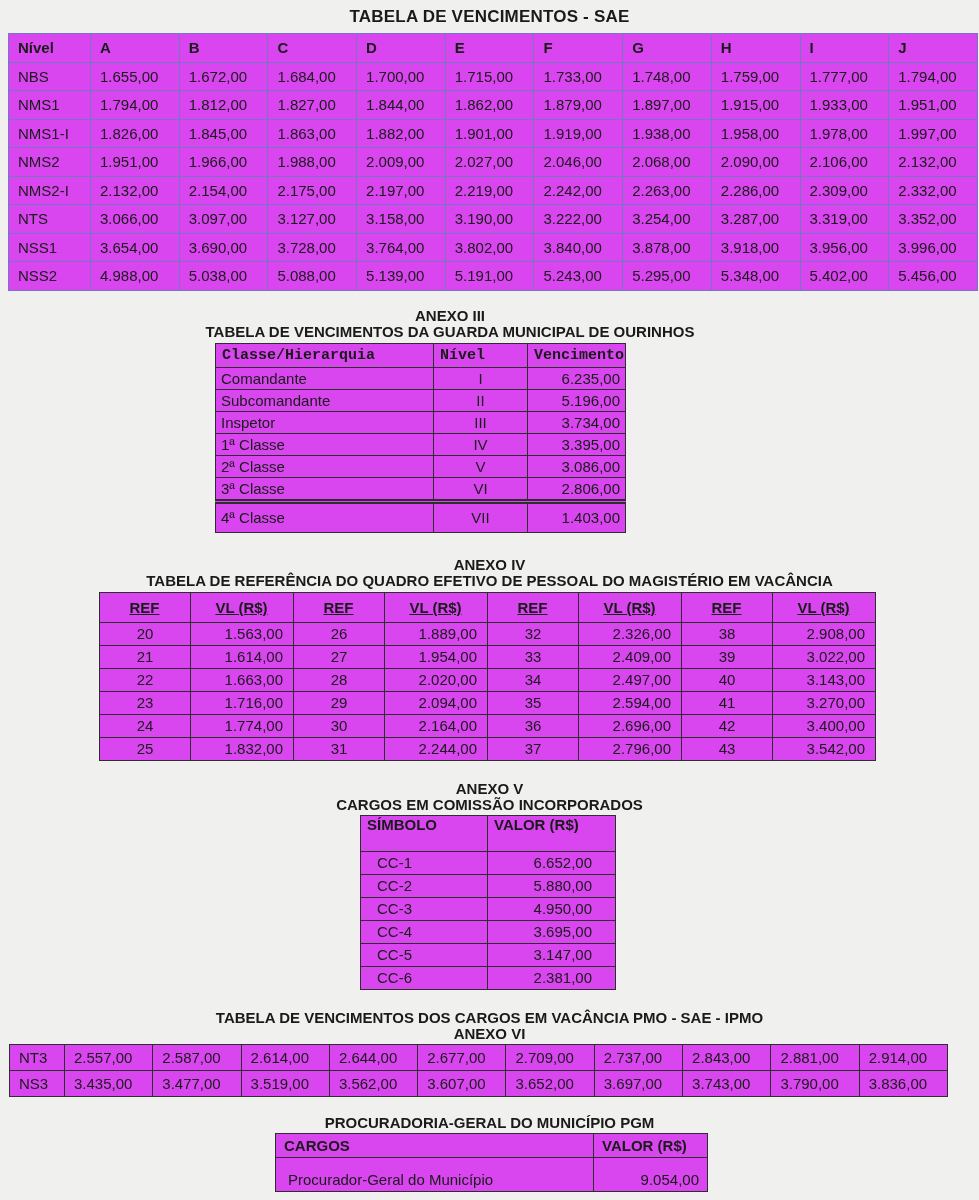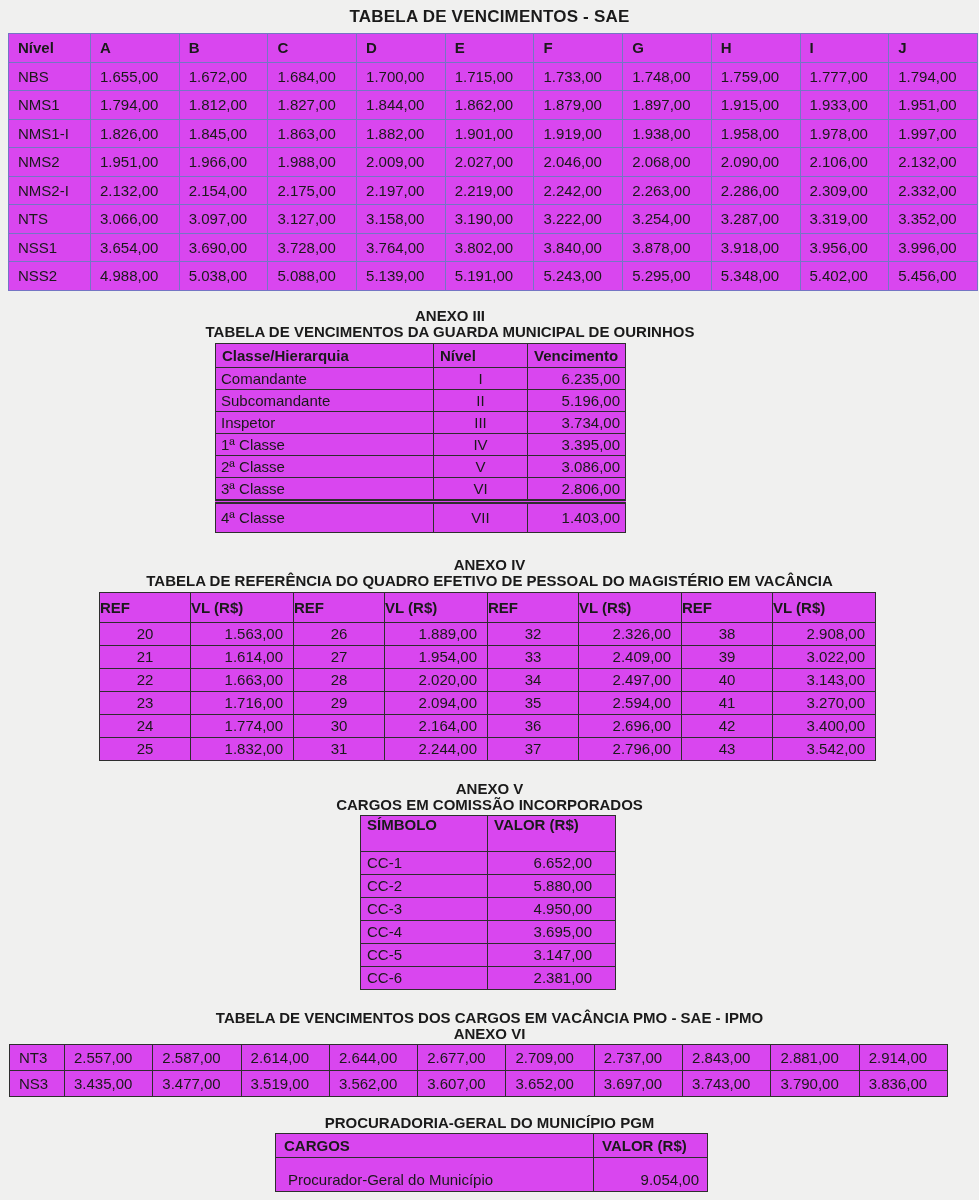--- a/index.html
+++ b/index.html
@@ -36,38 +36,38 @@
   .dark th,.dark td{border:1.5px solid var(--table-border,#2e2e2e);font-size:15px;}
   .dark th{font-weight:bold;text-align:left;padding-left:6px;}
 
   .section{margin:0;}
   .sec-title{text-align:center;font-weight:bold;font-size:15px;line-height:16px;}
 
   
   .s3-titles{width:900px;}
   .t3{margin:3px 0 0 215px;width:410px;}
   .t3 td{height:19px;}
-  .t3 th{height:21px;}
+  .t3 th{height:21px;font-family:Liberation Mono, monospace;}
   .t3 td:nth-child(1){text-align:left;padding-left:5px;}
   .t3 td:nth-child(2){text-align:center;}
   .t3 td:nth-child(3){text-align:right;padding-right:5px;}
   .t3 tbody tr:last-child td{border-top:5px double var(--table-border,#2e2e2e);height:26px;}
 
   
   .t4{margin:3px 0 0 99px;width:777px;}
-  .t4 th{height:27px;text-align:left;padding-left:0;}
+  .t4 th{height:27px;text-align:center;padding-left:0;text-decoration:underline;}
   .t4 td{height:20px;}
   .t4 td:nth-child(odd){text-align:center;}
   .t4 td:nth-child(even){text-align:right;padding-right:10px;}
 
   
   .t5{margin:2px 0 0 360px;width:255px;}
   .t5 th{height:34px;vertical-align:top;padding-top:0;}
   .t5 td{height:20px;}
-  .t5 td:nth-child(1){text-align:left;padding-left:6px;}
+  .t5 td:nth-child(1){text-align:left;padding-left:16px;}
   .t5 td:nth-child(2){text-align:right;padding-right:23px;}
 
   
   .t6{margin:2px 0 0 9px;width:938px;}
   .t6 td{height:23px;text-align:left;padding-left:9px;}
 
   
   .t7{margin:2px 0 0 275px;width:432px;}
   .t7 th{height:21px;padding-left:8px;}
   .t7 td{height:20px;}

